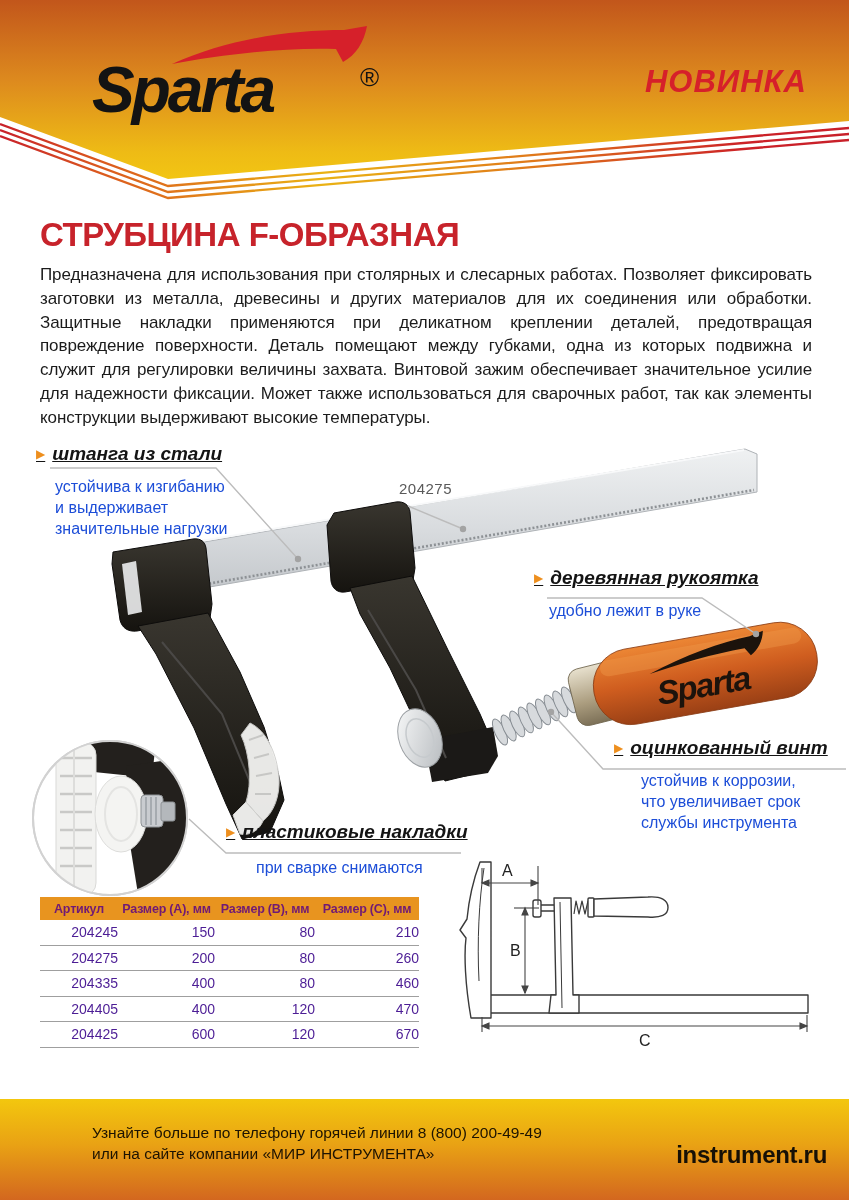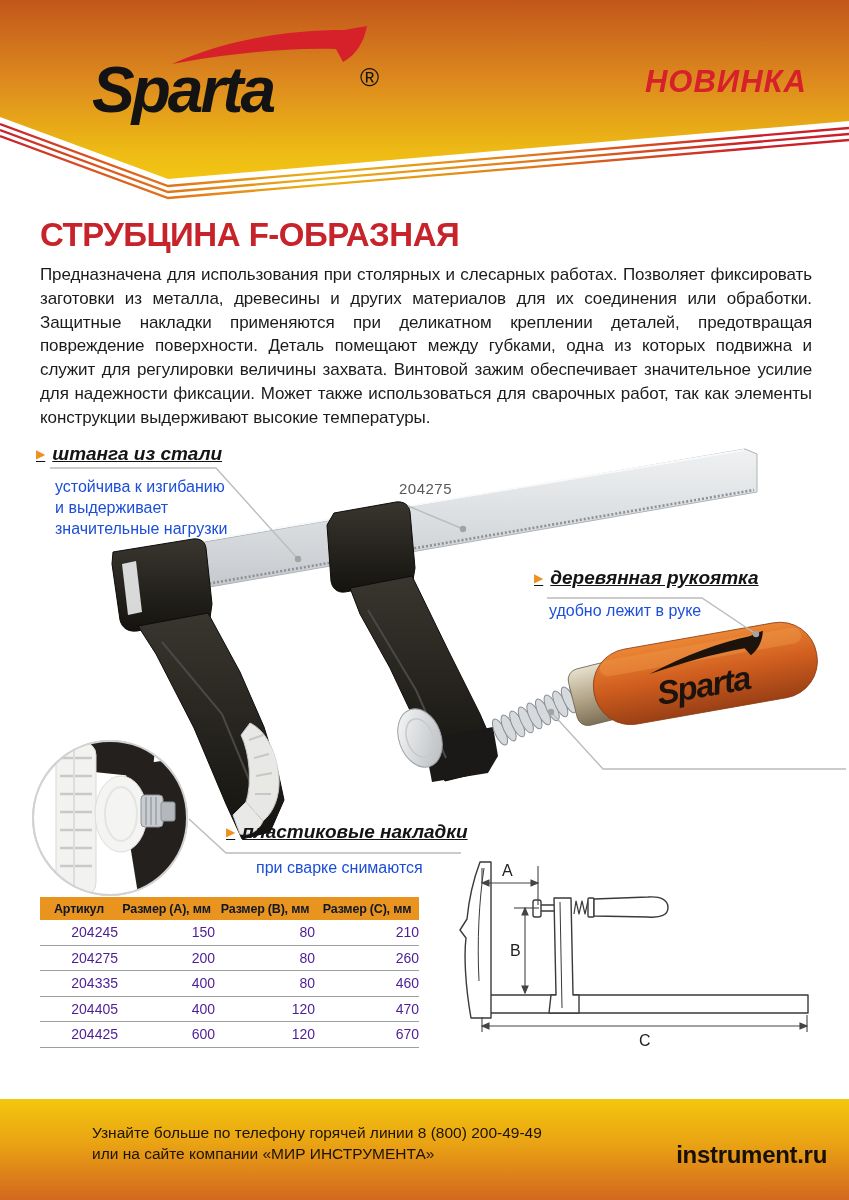--- a/index.html
+++ b/index.html
@@ -50,21 +50,21 @@
   .callout-note{
     font-size:16px;color:#1d4ed8;line-height:21px;white-space:pre-line;
   }
   .sku-label{font-size:15px;color:#5a5a5a;letter-spacing:0.5px;}
 
   
   .size-table{
     left:40px;top:897px;width:379px;border-collapse:collapse;table-layout:fixed;
   }
   .size-table th{
-    background:var(--table-orange);color:#0f172a;font-weight:bold;
+    background:var(--table-orange);color:#701a75;font-weight:bold;
     font-size:12.5px;height:23px;padding:0;text-align:center;letter-spacing:-0.2px;
   }
   .size-table td{
     font-size:14px;color:#4c1d95;text-align:right;height:24.5px;padding:0;
     border-bottom:1.5px solid #9f9f9f;background:#fff;
   }
   
   .diagram-svg{left:450px;top:856px;}
 
   
@@ -249,20 +249,26 @@
 и выдерживает
 значительные нагрузки</div>
 
   <div class="abs sku-label" style="left:399px;top:480px">204275</div>
 
   <div class="abs" style="left:534px;top:567px">
     <span class="callout-heading"><span class="callout-bullet">▶</span><span>деревянная рукоятка</span></span>
   </div>
   <div class="abs callout-note" style="left:549px;top:600px">удобно лежит в руке</div>
 
+  <div class="abs" style="left:614px;top:737px">
+    <span class="callout-heading"><span class="callout-bullet">▶</span><span>оцинкованный винт</span></span>
+  </div>
+  <div class="abs callout-note" style="left:641px;top:770px">устойчив к коррозии,
+что увеличивает срок
+службы инструмента</div>
 
   <div class="abs" style="left:226px;top:821px">
     <span class="callout-heading"><span class="callout-bullet">▶</span><span>пластиковые накладки</span></span>
   </div>
   <div class="abs callout-note" style="left:256px;top:857px">при сварке снимаются</div>
 
   <table class="abs size-table">
     <colgroup>
         <col style="width:78px">
         <col style="width:97px">

